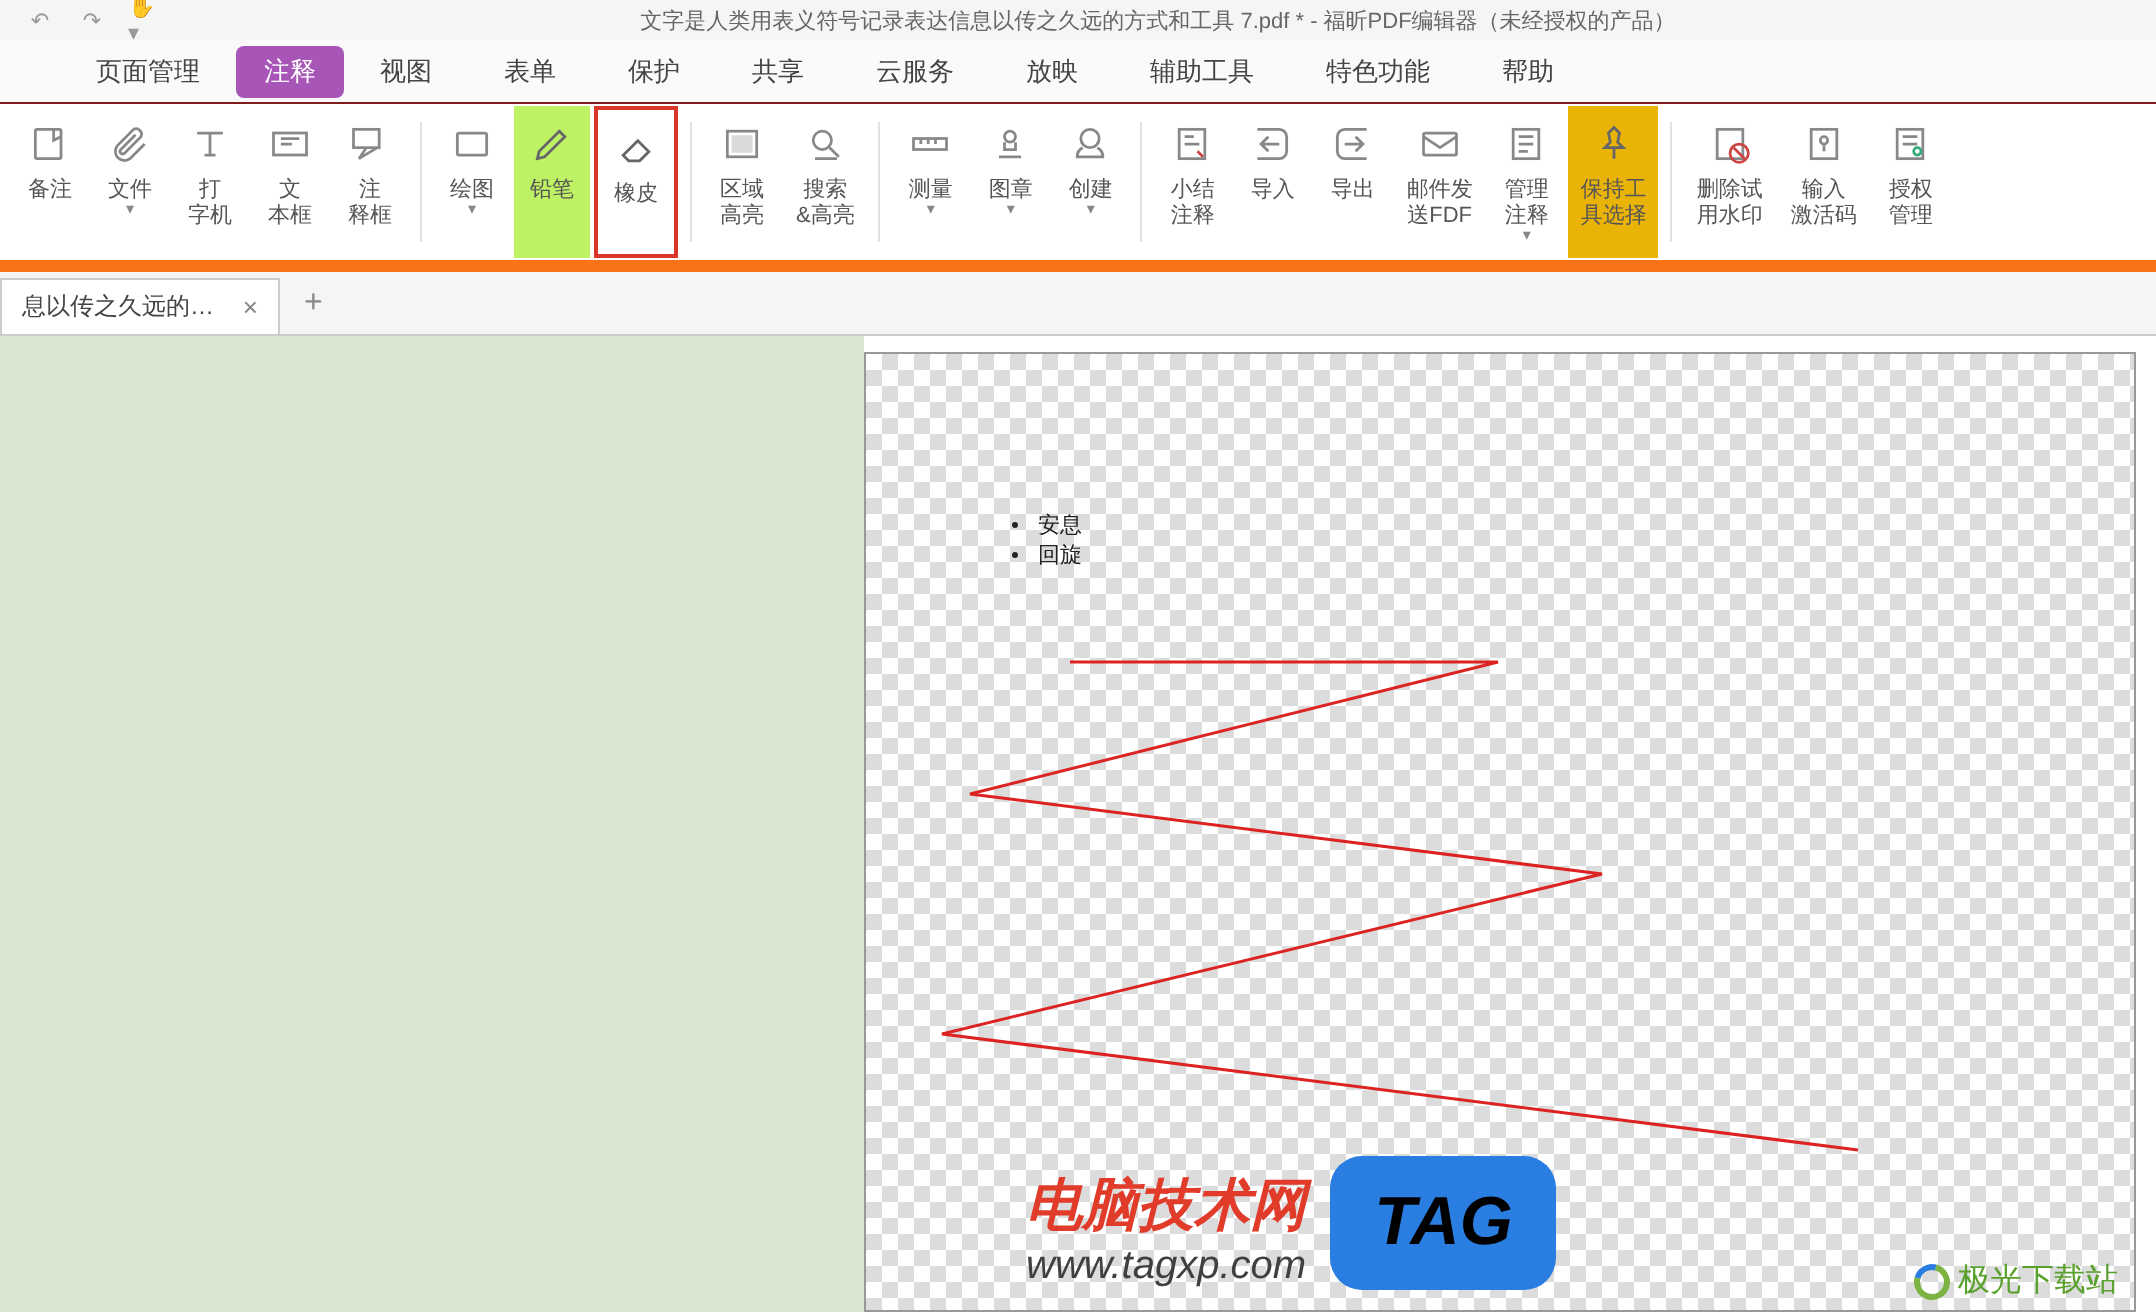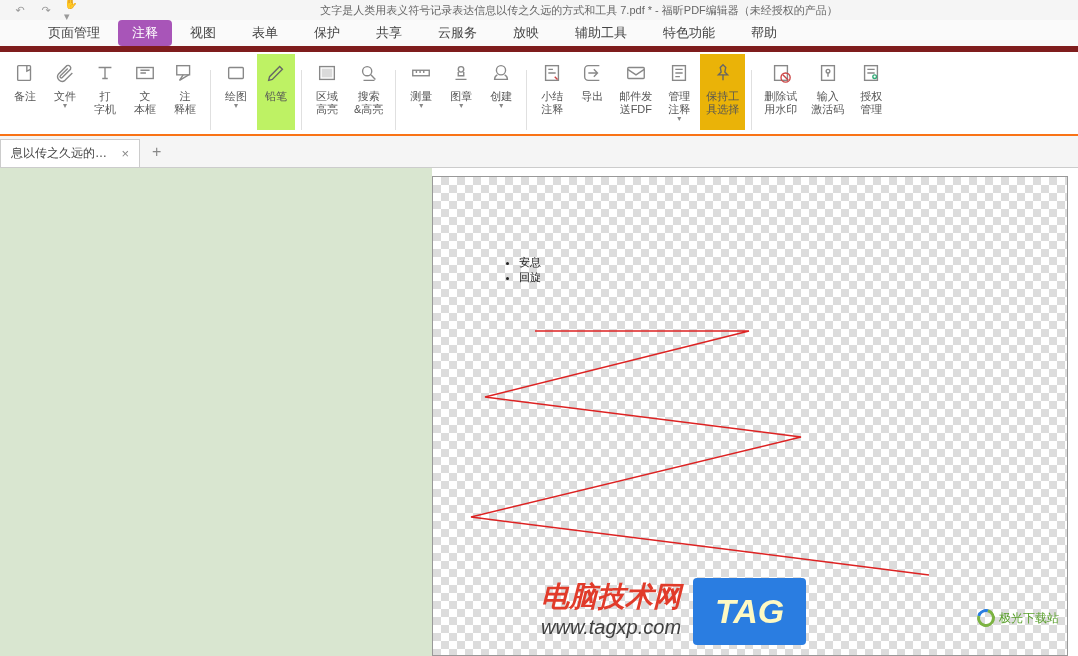--- a/index.html
+++ b/index.html
@@ -3,25 +3,25 @@
 <meta charset="utf-8">
 <style>
 * { margin: 0; padding: 0; box-sizing: border-box; font-family: "Microsoft YaHei", sans-serif; }
 body { width: 1078px; height: 656px; overflow: hidden; background: #fff; }
 
 .title-bar { height: 20px; background: #f5f5f5; display: flex; align-items: center; font-size: 11px; color: #666; }
 .title-bar-left { display: flex; gap: 10px; padding-left: 12px; }
 .title-bar-icon { width: 16px; height: 16px; display: flex; align-items: center; justify-content: center; color: #999; }
 .title-text { flex: 1; text-align: center; }
 
-.menu-bar { height: 32px; background: #fafafa; display: flex; align-items: center; gap: 0; padding-left: 30px; border-bottom: 6px solid #7f1d1d; }
+.menu-bar { height: 32px; background: #fafafa; display: flex; align-items: center; gap: 0; padding-left: 30px; border-bottom: 1px solid #7f1d1d; }
 .menu-item { padding: 6px 18px; font-size: 13px; color: #444; cursor: pointer; }
 .menu-item.active { background: #a855b8; color: #fff; border-radius: 4px; padding: 4px 14px; }
 
-.ribbon { height: 84px; background: #fff; display: flex; align-items: flex-end; padding: 4px 6px; border-bottom: 2px solid #f97316; gap: 2px; }
+.ribbon { height: 84px; background: #fff; display: flex; align-items: center; padding: 4px 6px; border-bottom: 6px solid #f97316; gap: 2px; }
 .ribbon-btn { display: flex; flex-direction: column; align-items: center; justify-content: flex-start; padding: 4px 6px; min-width: 38px; height: 76px; cursor: pointer; position: relative; }
 .ribbon-btn.active { background: #bef264; }
 .ribbon-btn.highlighted { border: 2px solid #d9372a; }
 .ribbon-btn.pinned { background: #eab308; }
 .ribbon-icon { width: 26px; height: 26px; display: flex; align-items: center; justify-content: center; color: #555; margin-top: 2px; }
 .ribbon-label { font-size: 11px; color: #555; text-align: center; line-height: 13px; margin-top: 4px; white-space: pre-line; }
 .ribbon-dropdown { font-size: 8px; color: #888; margin-top: -2px; }
 .ribbon-sep { width: 1px; height: 60px; background: #e0e0e0; margin: 0 4px; }
 
 .tab-bar { height: 32px; background: #f5f5f5; display: flex; align-items: flex-end; border-bottom: 1px solid #ccc; }
@@ -39,26 +39,26 @@
   linear-gradient(-45deg, #dcdcdc 25%, transparent 25%),
   linear-gradient(45deg, transparent 75%, #dcdcdc 75%),
   linear-gradient(-45deg, transparent 75%, #dcdcdc 75%);
   background-size: 16px 16px;
   background-position: 0 0, 0 8px, 8px -8px, -8px 0; background-color: #fff; }
 .doc-content { position: absolute; inset: 0; }
 .bullet-list { position: absolute; top: 78px; left: 86px; font-size: 11px; color: #222; }
 .bullet-list li { margin-bottom: 0; }
 .zigzag { position: absolute; top: 150px; left: 16px; width: 600px; height: 260px; }
 
-.watermark-group { position: absolute; bottom: 10px; left: 80px; display: flex; align-items: flex-start; gap: 12px; padding-left: 28px; }
+.watermark-group { position: absolute; bottom: 10px; left: 80px; display: flex; align-items: flex-end; gap: 12px; }
 .wm-left { display: flex; flex-direction: column; align-items: center; }
 .wm-title { font-size: 28px; font-weight: bold; color: #e13b2a; font-style: italic; }
 .wm-url { font-size: 20px; color: #404040; font-style: italic; }
-.wm-tag { background: #2a7de1; color: #fef9c3; font-size: 34px; font-weight: bold; padding: 14px 22px; border-radius: 4px; font-style: italic; }
-.wm-logo { position: absolute; bottom: 28px; right: 8px; font-size: 12px; color: #5aa02c; display: flex; align-items: center; gap: 4px; }
+.wm-tag { background: #2a7de1; color: #000000; font-size: 34px; font-weight: bold; padding: 14px 22px; border-radius: 16px; font-style: italic; }
+.wm-logo { position: absolute; bottom: 4px; right: 8px; font-size: 16px; color: #5aa02c; display: flex; align-items: center; gap: 4px; }
 .wm-logo-icon { width: 18px; height: 18px; border: 3px solid #7cb342; border-radius: 50%; border-top-color: #2a7de1; transform: rotate(-30deg); }
 </style>
 </head>
 <body>
 
 <div class="title-bar">
   <div class="title-bar-left">
     <span class="title-bar-icon">↶</span>
     <span class="title-bar-icon">↷</span>
     <span class="title-bar-icon">✋▾</span>
@@ -139,20 +139,28 @@
       <div class="ribbon-dropdown">▾</div>
     </div>
     <div class="ribbon-btn active">
       <div class="ribbon-icon">
         <svg width="22" height="22" viewBox="0 0 24 24" fill="none" stroke="#666" stroke-width="1.5">
           <path d="M4 20l4-1 11-11-3-3L5 16z"></path>
         </svg>
       </div>
       <div class="ribbon-label">铅笔</div>
     </div>
+    <div class="ribbon-btn highlighted">
+      <div class="ribbon-icon">
+        <svg width="22" height="22" viewBox="0 0 24 24" fill="none" stroke="#666" stroke-width="1.5">
+          <path d="M5 16l8-8 6 6-5 5H8z"></path>
+        </svg>
+      </div>
+      <div class="ribbon-label">橡皮</div>
+    </div>
     <div class="ribbon-sep"></div>
     <div class="ribbon-btn">
       <div class="ribbon-icon">
         <svg width="22" height="22" viewBox="0 0 24 24" fill="none" stroke="#888" stroke-width="1.5">
           <rect x="4" y="5" width="16" height="14"></rect>
           <rect x="7" y="8" width="10" height="8" fill="#888" opacity="0.3"></rect>
         </svg>
       </div>
       <div class="ribbon-label">区域
 高亮</div>
@@ -202,20 +210,29 @@
     <div class="ribbon-btn">
       <div class="ribbon-icon">
         <svg width="22" height="22" viewBox="0 0 24 24" fill="none" stroke="#888" stroke-width="1.5">
           <rect x="5" y="4" width="14" height="16"></rect>
           <path d="M8 8h5M8 12h8"></path>
           <path d="M15 16l3 3" stroke="#c44"></path>
         </svg>
       </div>
       <div class="ribbon-label">小结
 注释</div>
+    </div>
+    <div class="ribbon-btn">
+      <div class="ribbon-icon">
+        <svg width="22" height="22" viewBox="0 0 24 24" fill="none" stroke="#888" stroke-width="1.5">
+          <path d="M4 4h12a4 4 0 014 4v8a4 4 0 01-4 4H4"></path>
+          <path d="M10 8l-4 4 4 4M6 12h10"></path>
+        </svg>
+      </div>
+      <div class="ribbon-label">导入</div>
     </div>
     <div class="ribbon-btn">
       <div class="ribbon-icon">
         <svg width="22" height="22" viewBox="0 0 24 24" fill="none" stroke="#888" stroke-width="1.5">
           <path d="M20 4H8a4 4 0 00-4 4v8a4 4 0 004 4h12"></path>
           <path d="M14 8l4 4-4 4M18 12H8"></path>
         </svg>
       </div>
       <div class="ribbon-label">导出</div>
     </div>

